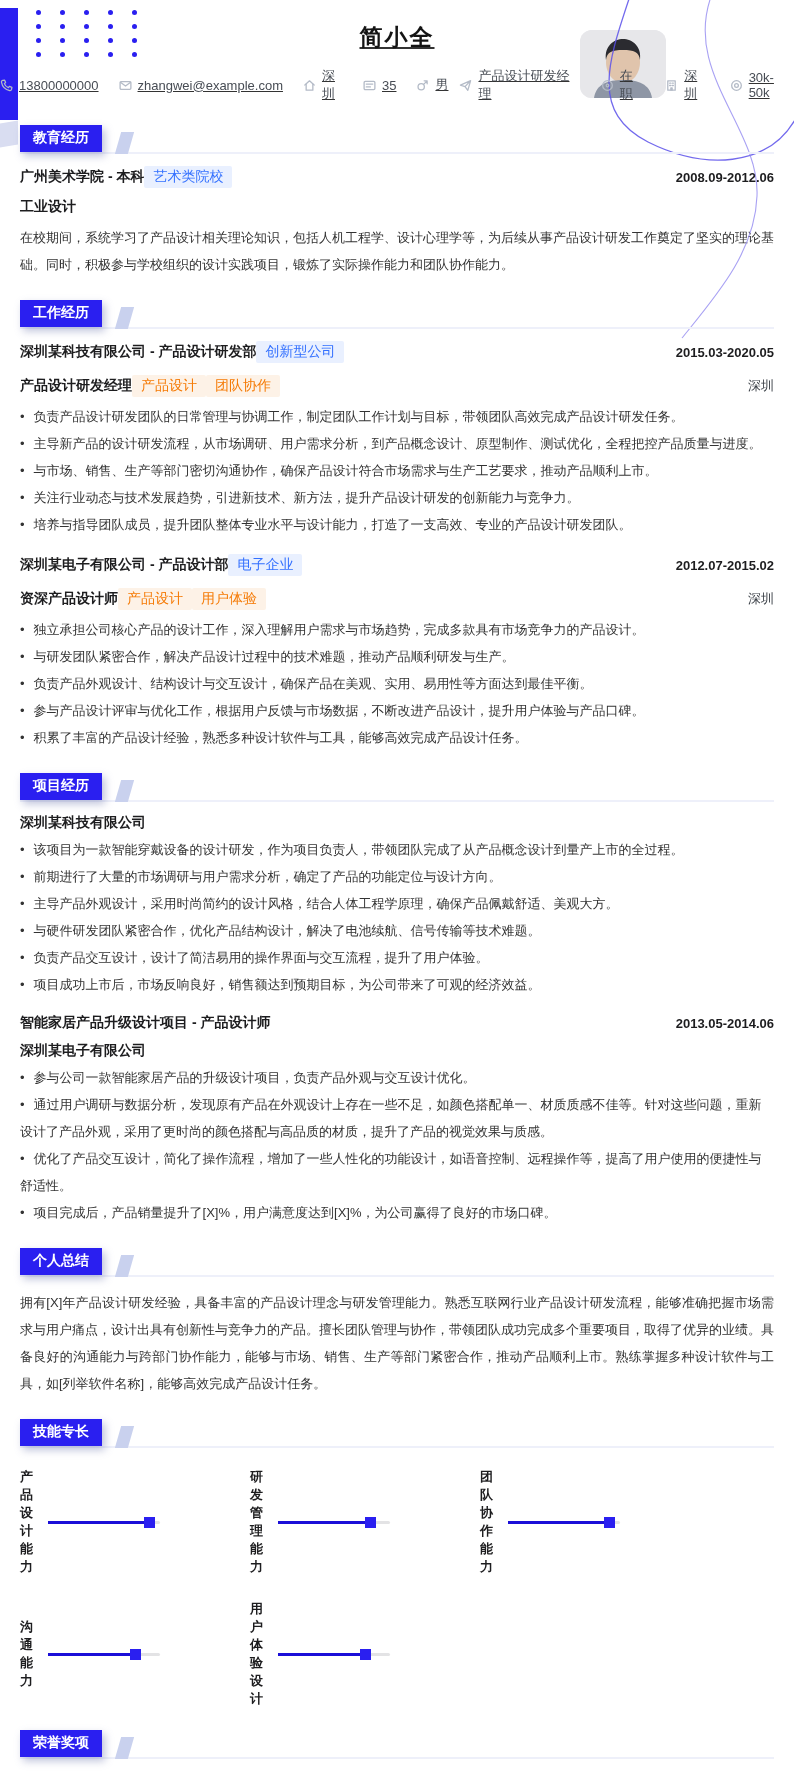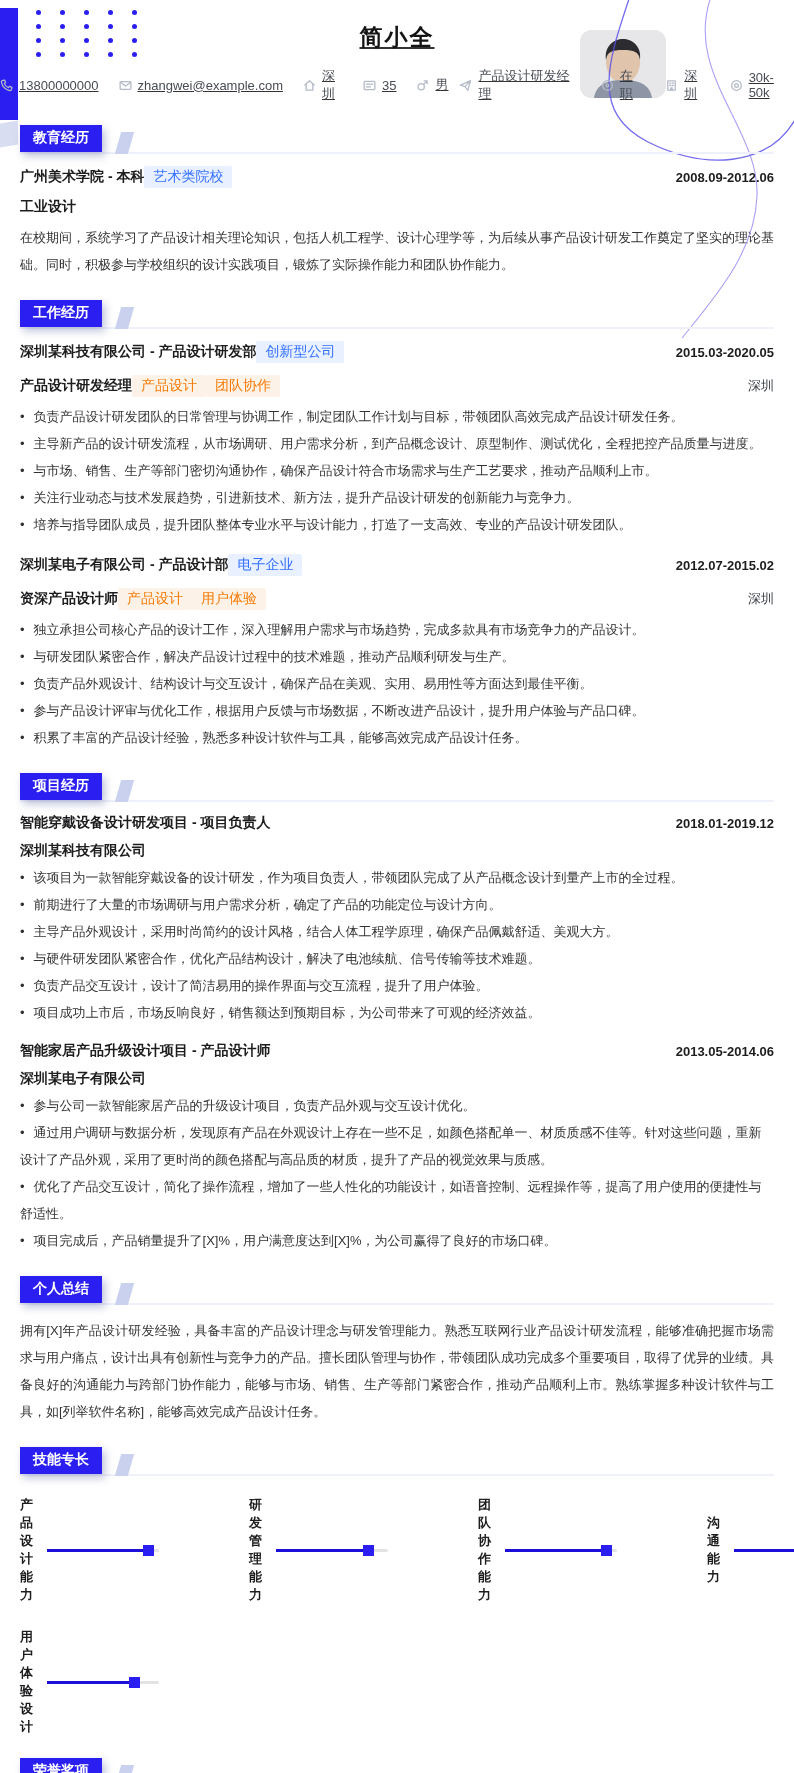--- a/index.html
+++ b/index.html
@@ -41,21 +41,21 @@
   .tag.blue{color:#3370ff;background:#e9f0ff;}
   .tag.orange{color:#f57a05;background:#fdf2e7;}
   .major{font-size:14px;font-weight:bold;color:#1d1d1f;margin:10px 0 4px;}
   .company-line{font-size:14px;font-weight:bold;color:#1d1d1f;margin:10px 0 2px;}
   ul.bullets{margin:4px 0 16px;padding:0;list-style:none;}
   .bullets li{font-size:13px;line-height:27px;color:#333;}
   .bullets li::before{content:"•";margin-right:9px;color:#333;}
   .para{font-size:13px;line-height:27px;color:#333;margin:8px 0 6px;text-align:justify;}
 
   
-  .skills{display:grid;grid-template-columns:1fr 1fr 1fr 1fr;column-gap:90px;row-gap:24px;margin:20px 0 10px;max-width:600px;}
+  .skills{display:grid;grid-template-columns:1fr 1fr 1fr;column-gap:90px;row-gap:24px;margin:20px 0 10px;max-width:600px;}
   .skill{display:flex;align-items:center;gap:14px;font-size:13px;font-weight:bold;color:#1d1d1f;}
   .track{position:relative;width:112px;height:11px;flex:none;}
   .track-bg{position:absolute;left:0;top:4px;height:3px;width:100%;background:#e3e3e5;border-radius:2px;}
   .track-fill{position:absolute;left:0;top:4px;height:3px;background:#1b0fd8;}
   .thumb{position:absolute;top:0;width:11px;height:11px;background:#2a1ff0;}
 
   
   .honor{display:inline-flex;align-items:center;gap:11px;border:1px solid #dcdcdc;border-radius:8px;
          padding:10px 16px;margin:16px 0 2px;font-size:13px;color:#14532d;background:#fff;}
   .honor-arrow{width:0;height:0;border-left:8px solid #141414;border-top:5px solid transparent;border-bottom:5px solid transparent;}
@@ -268,24 +268,20 @@
       </ul>
     </div>
 
     
     <div class="sec-header">
       <span class="sec-fold"></span>
       <span class="sec-badge">项目经历</span>
     </div>
 
     <div>
-      <div class="row">
-        <span class="b15">智能穿戴设备设计研发项目 - 项目负责人</span>
-        <span class="date">2018.01-2019.12</span>
-      </div>
       <div class="company-line">深圳某科技有限公司</div>
       <ul class="bullets">
         <li>该项目为一款智能穿戴设备的设计研发，作为项目负责人，带领团队完成了从产品概念设计到量产上市的全过程。</li>
         <li>前期进行了大量的市场调研与用户需求分析，确定了产品的功能定位与设计方向。</li>
         <li>主导产品外观设计，采用时尚简约的设计风格，结合人体工程学原理，确保产品佩戴舒适、美观大方。</li>
         <li>与硬件研发团队紧密合作，优化产品结构设计，解决了电池续航、信号传输等技术难题。</li>
         <li>负责产品交互设计，设计了简洁易用的操作界面与交互流程，提升了用户体验。</li>
         <li>项目成功上市后，市场反响良好，销售额达到预期目标，为公司带来了可观的经济效益。</li>
       </ul>
     </div>

